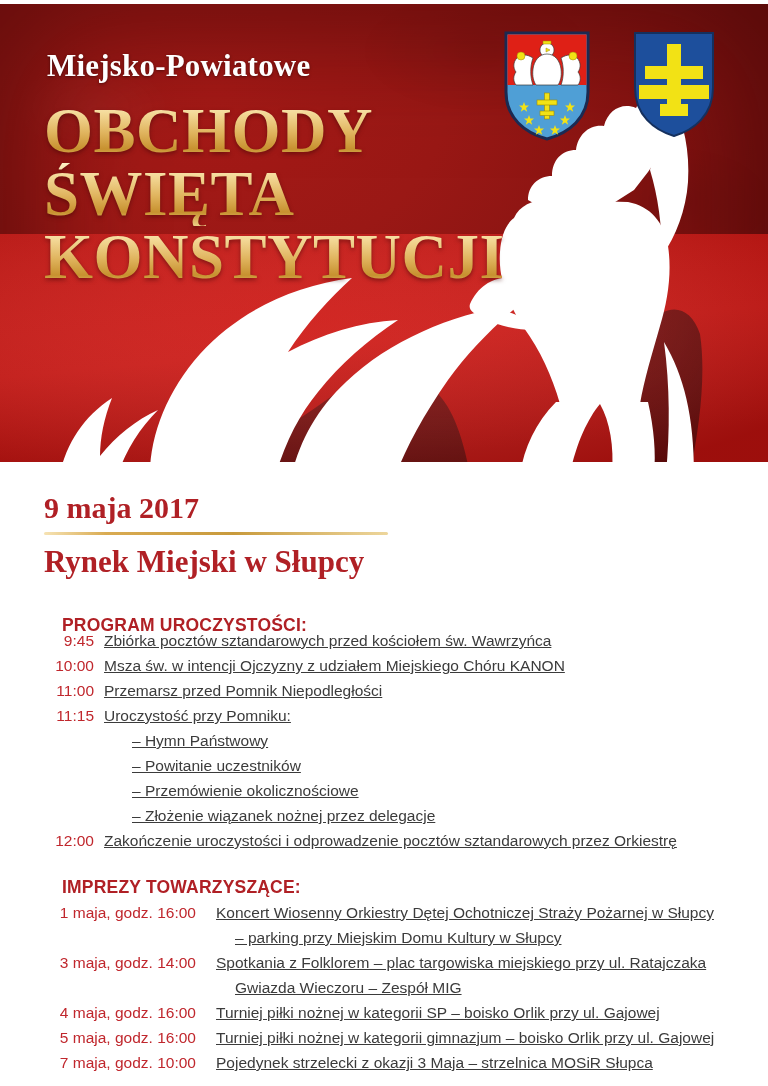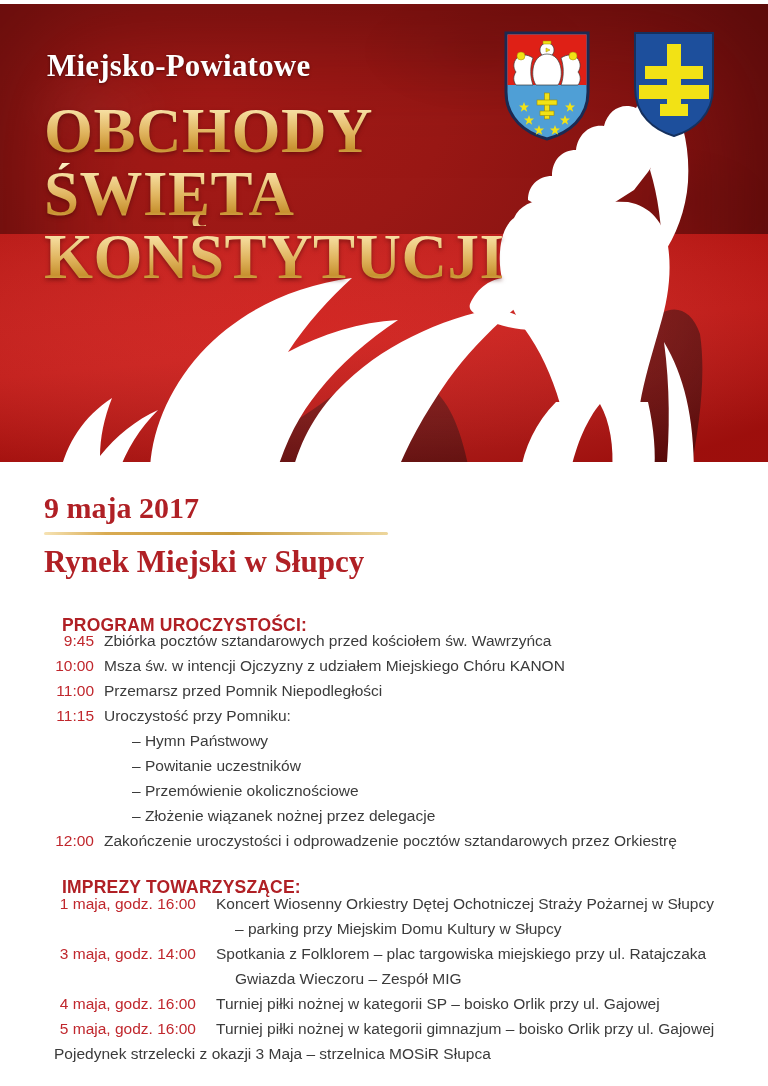--- a/index.html
+++ b/index.html
@@ -152,21 +152,21 @@
   }
   .sect-head.program { top: 127px; }
   .sect-head.events  { top: 389px; }
 
   .sched {
     position: absolute;
     left: 44px;
     width: 700px;
   }
   .sched.program { top: 158px; }
-  .sched.events  { top: 421px; }
+  .sched.events  { top: 430px; }
 
   .row {
     display: flex;
     align-items: flex-start;
     line-height: 25px;
   }
   .row .t {
     flex: 0 0 auto;
     text-align: right;
     font-family: "Liberation Sans", sans-serif;
@@ -177,20 +177,21 @@
   }
   .sched.program .row .t { width: 50px; }
   .sched.events  .row .t { width: 152px; }
 
   .row .d {
     flex: 1 1 auto;
     font-family: "Liberation Sans", sans-serif;
     font-size: 15.5px;
     color: #3b3b3b;
     white-space: nowrap;
+    text-decoration: underline;
   }
   .row.sub .t { visibility: hidden; }
   .row.sub .d { padding-left: 28px; }
   .row.cont .t { visibility: hidden; }
   .row.cont .d { padding-left: 10px; }
   .sched.events .row .d { padding-left: 10px; }
   .sched.events .row.cont .d { padding-left: 29px; }
 </style>
 </head>
 <body>
@@ -458,18 +459,19 @@
       </div>
       <div class="row">
         <span class="t">4 maja, godz. 16:00</span>
         <span class="d">Turniej piłki nożnej w kategorii SP – boisko Orlik przy ul. Gajowej</span>
       </div>
       <div class="row">
         <span class="t">5 maja, godz. 16:00</span>
         <span class="d">Turniej piłki nożnej w kategorii gimnazjum – boisko Orlik przy ul. Gajowej</span>
       </div>
       <div class="row">
+        <span class="t">7 maja, godz. 10:00</span>
         <span class="d">Pojedynek strzelecki z okazji 3 Maja – strzelnica MOSiR Słupca</span>
       </div>
     </div>
 
   </div>
 </div>
 
 </body></html>

